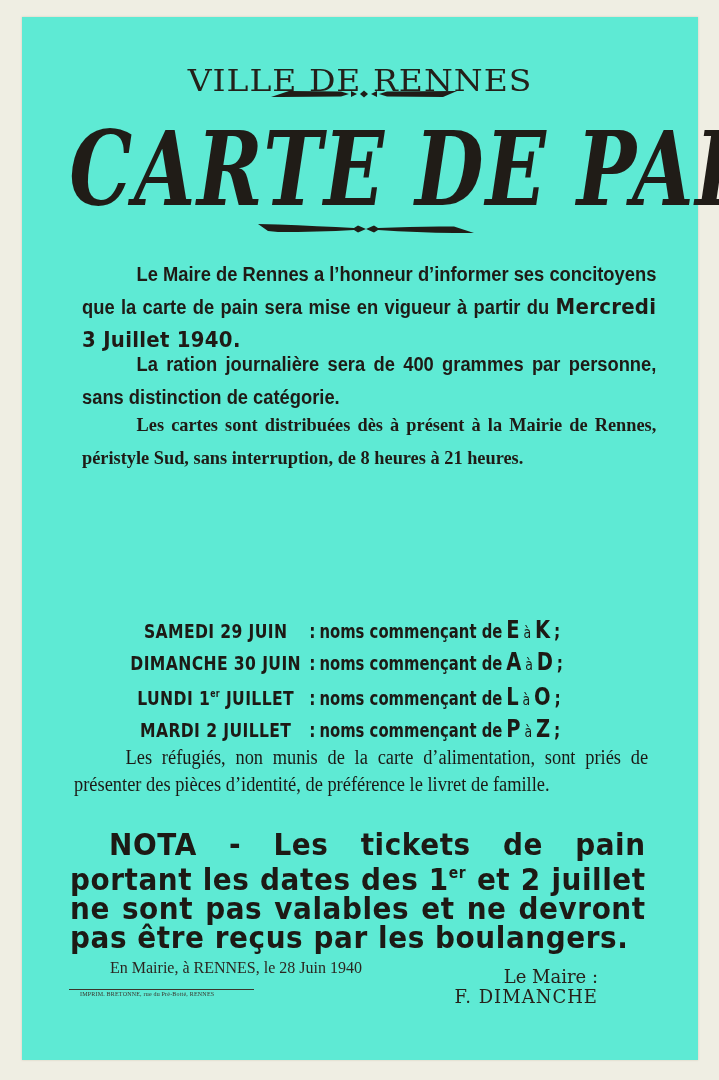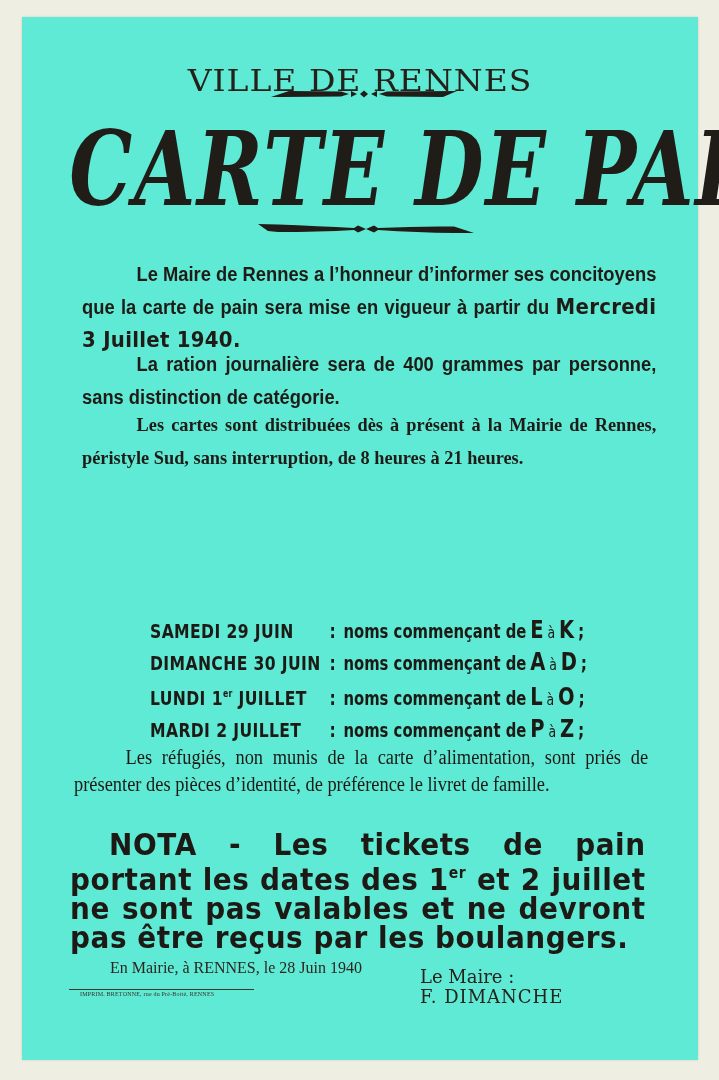--- a/index.html
+++ b/index.html
@@ -162,24 +162,24 @@
     .printer {
       left: 58px;
       top: 990px;
       font-family: "Liberation Serif", serif;
       font-size: 6px;
       letter-spacing: 0.2px;
       color: #3a332a;
       white-space: nowrap;
     }
     .signature {
-      left: 398px;
+      left: 386px;
       top: 966px;
       width: 190px;
-      text-align: left;
+      text-align: right;
       font-family: "DejaVu Serif", serif;
       font-size: 18px;
       line-height: 20px;
       color: #27221b;
     }
     .signature .name { letter-spacing: 1px; }
   </style>
 </head>
 <body>
 
@@ -210,21 +210,21 @@
 
   <div class="abs body" style="top:331px;">
     <p>La ration journalière sera de 400 grammes par personne, sans distinction de catégorie.</p>
   </div>
 
   <div class="abs body" style="top:391px;font-family:Liberation Serif, serif;">
     <p>Les cartes sont distribuées dès à présent à la Mairie de Rennes, péristyle Sud, sans interruption, de 8 heures à 21 heures.</p>
   </div>
 
 
-  <div class="abs schedule" style="top:598px; left:128px;">
+  <div class="abs schedule" style="top:598px; left:104px;text-align:center;">
     <div class="srow">
       <span class="sday"><span>SAMEDI 29 JUIN</span></span>
       <span class="ssep">:</span>
       <span class="stext">noms commençant de</span>
       <span class="sletter">E</span>
       <span class="sa">à</span>
       <span class="sletter">K</span>
       <span>;</span>
     </div>
     <div class="srow">

